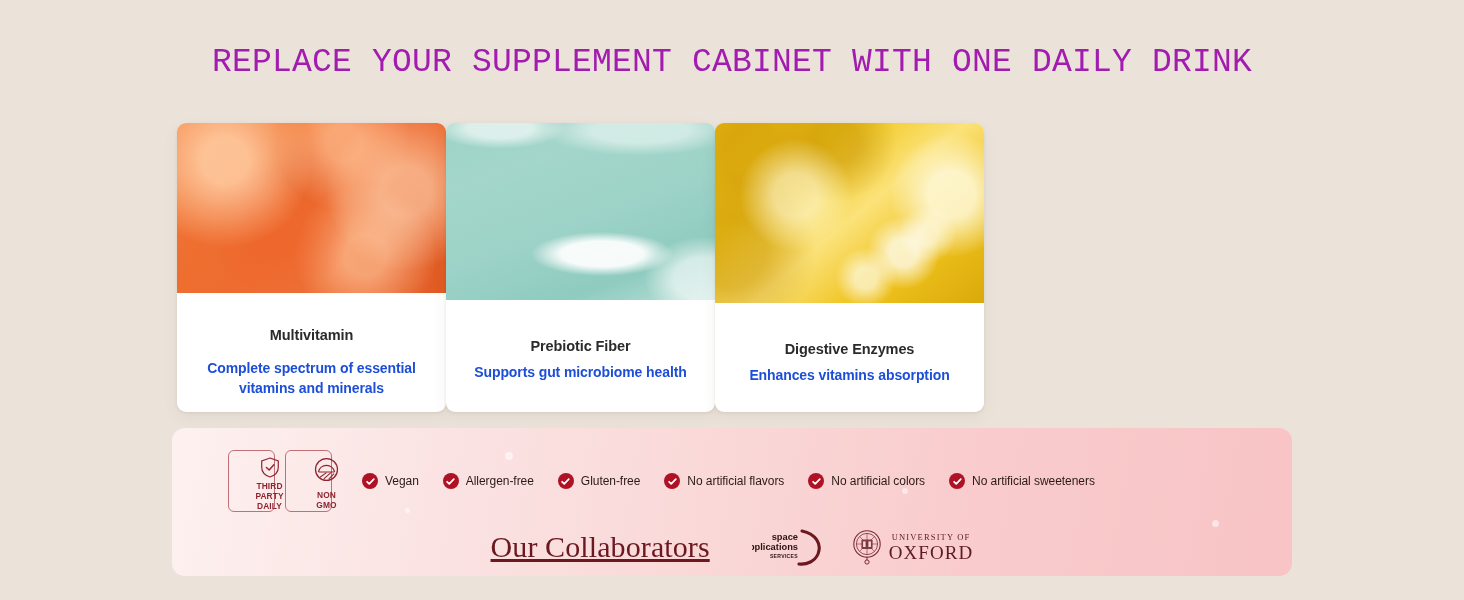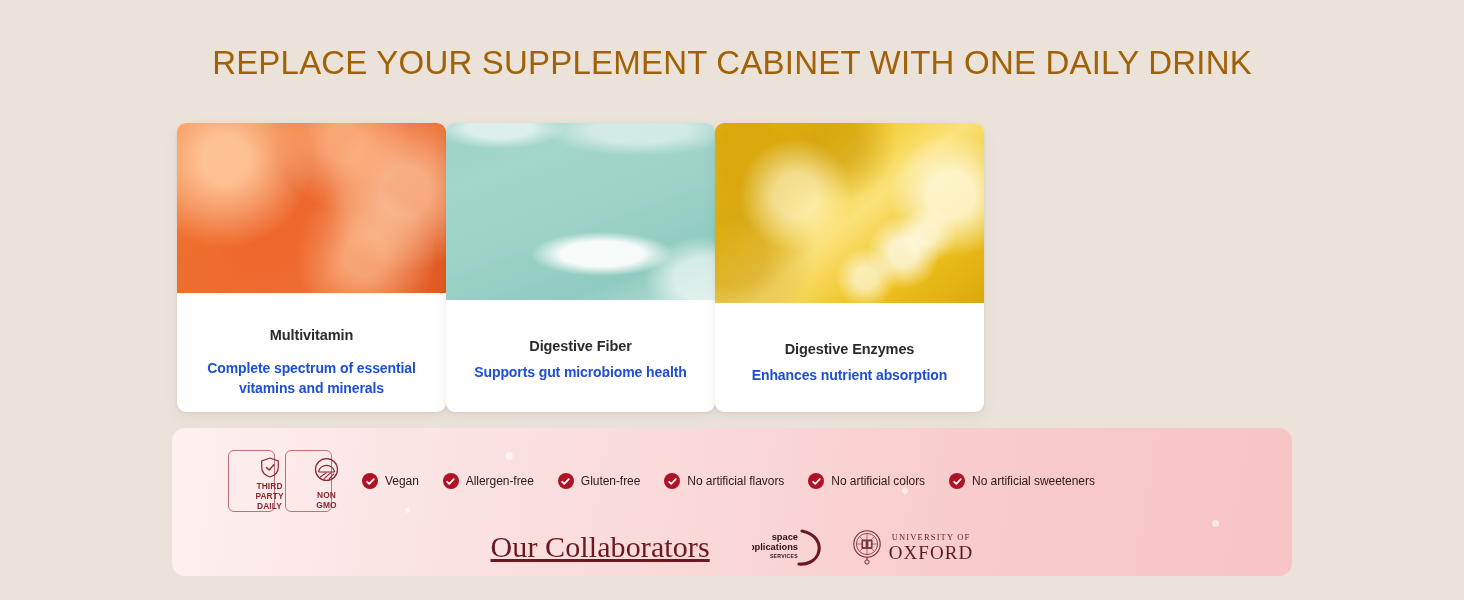--- a/index.html
+++ b/index.html
@@ -9,23 +9,23 @@
     background:#EBE3DA;
     font-family:"Liberation Sans", sans-serif;
     overflow:hidden;
   }
   .page{ position:relative; width:1464px; height:600px; }
 
   
   .headline{
     position:absolute; left:0; top:44px; width:1464px;
     text-align:center;
-    font-family:Liberation Sans, sans-serif;
+    font-family:Liberation Mono, monospace;
     font-size:33px; font-weight:400; letter-spacing:.2px;
-    color:#a16207;
+    color:#a21caf;
     white-space:nowrap;
   }
 
   
   .card-row{
     position:absolute; left:177px; top:123px;
     width:1110px; height:289px;
     display:flex; gap:0;
   }
   .card{
@@ -209,32 +209,32 @@
         <div class="card-desc">Complete spectrum of essential vitamins and minerals</div>
       </div>
     </div>
 
 
     <div class="card c3">
       <div class="card-img">
         <div class="tex-teal"></div>
       </div>
       <div class="card-body">
-        <div class="card-title">Digestive Fiber</div>
+        <div class="card-title">Prebiotic Fiber</div>
         <div class="card-desc">Supports gut microbiome health</div>
       </div>
     </div>
 
     <div class="card c4">
       <div class="card-img">
         <div class="tex-gold"></div>
       </div>
       <div class="card-body">
         <div class="card-title">Digestive Enzymes</div>
-        <div class="card-desc">Enhances nutrient absorption</div>
+        <div class="card-desc">Enhances vitamins absorption</div>
       </div>
     </div>
   </div>
 
   <div class="panel">
     <span class="sparkle s1"></span>
     <span class="sparkle s2"></span>
     <span class="sparkle s3"></span>
     <span class="sparkle s4"></span>
 

